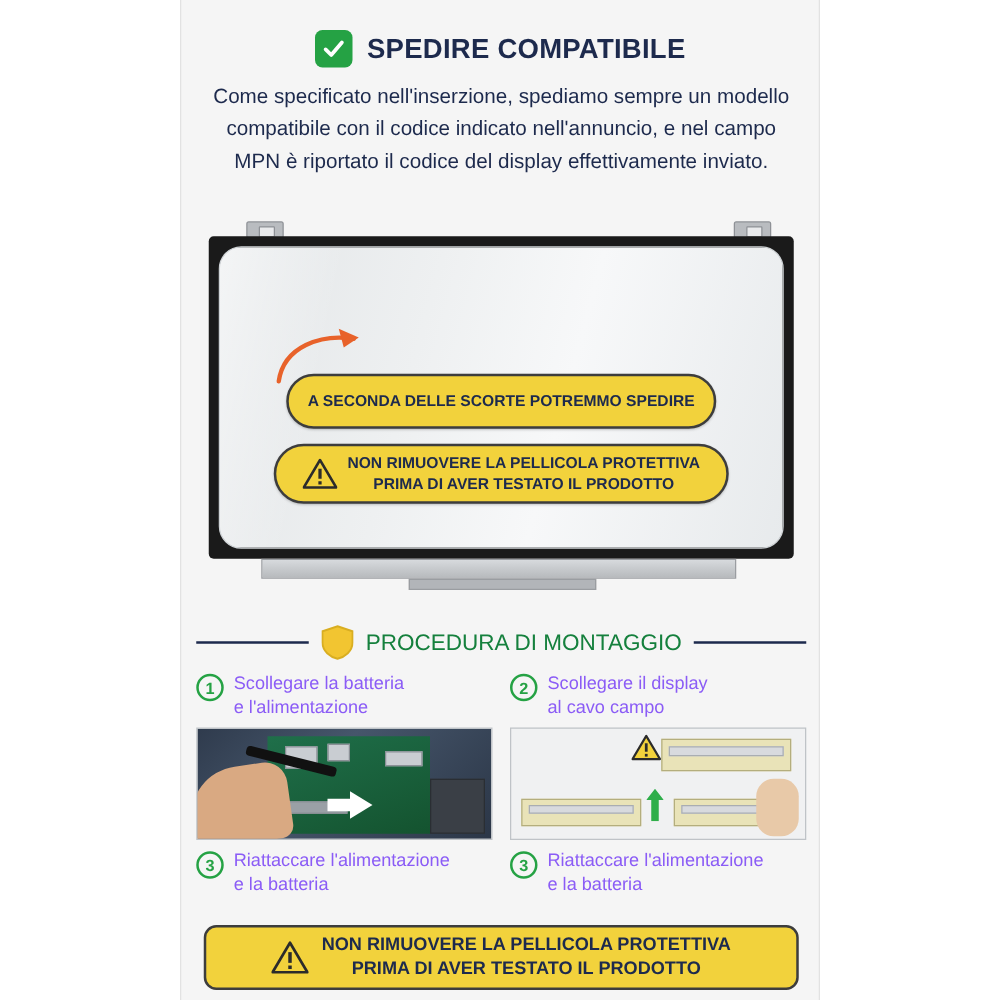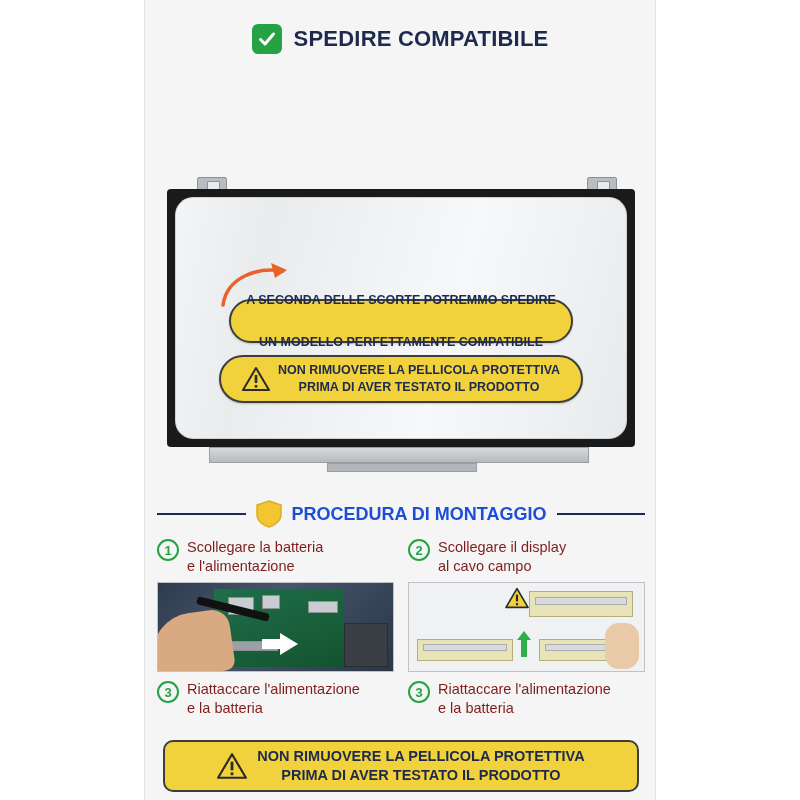--- a/index.html
+++ b/index.html
@@ -146,21 +146,21 @@
   
   .sep-row {
     position: absolute;
     left: 12px; top: 500px;
     width: 488px; height: 28px;
     display: flex; align-items: center; gap: 10px;
   }
   .sep-line { flex: 1 1 auto; height: 2px; background: #1d2a4d; }
   .shield { flex: 0 0 auto; }
   .proc-title {
-    font-size: 18px; font-weight: bold; color: #1d4ed8;
+    font-size: 18px; font-weight: normal; color: #15803d;
     white-space: nowrap;
   }
   .steps {
     position: absolute;
     left: 12px; top: 538px;
     width: 488px;
     display: flex; gap: 14px;
   }
   .col { width: 237px; }
   .step {
@@ -171,21 +171,21 @@
     flex: 0 0 auto;
     width: 22px; height: 22px;
     border: 2px solid #25a244;
     border-radius: 50%;
     color: #25a244;
     font-weight: bold; font-size: 13px;
     display: flex; align-items: center; justify-content: center;
     margin-top: 1px;
   }
   .step-txt {
-    font-size: 14.5px; line-height: 19px; color: #7f1d1d;
+    font-size: 14.5px; line-height: 19px; color: #8b5cf6;
   }
   .photo {
     width: 237px; height: 90px;
     border: 1px solid #bfc3c7;
     position: relative; overflow: hidden;
     margin-bottom: 8px;
   }
   .photo.mb {
     background: linear-gradient(135deg,#2f3b4d 0%,#46566b 40%,#2b3647 100%);
   }
@@ -249,39 +249,39 @@
 
     <div class="hdr">
       <span class="check-box">
         <svg width="20" height="20" viewBox="0 0 20 20">
           <path d="M3.5 10.5 L8 15 L16.5 5" fill="none" stroke="#ffffff" stroke-width="3" stroke-linecap="round" stroke-linejoin="round"></path>
         </svg>
       </span>
       <span class="hdr-title">SPEDIRE COMPATIBILE</span>
     </div>
 
+    <div class="intro">Come specificato nell'inserzione, spediamo sempre un modello compatibile con il codice indicato nell'annuncio, e nel campo MPN è riportato il codice del display effettivamente inviato.</div>
 
     <div class="panel-wrap">
       <div class="tab l"></div>
       <div class="tab r"></div>
 
       <div class="screen-outer">
         <div class="screen-inner"></div>
       </div>
       <div class="foot"></div>
       <div class="foot2"></div>
 
       <svg class="arrow-curve" viewBox="0 0 80 48">
         <path d="M6 44 C 10 16, 40 6, 66 10" fill="none" stroke="#e8622a" stroke-width="3.5" stroke-linecap="round"></path>
         <path d="M70 9 L54 2 L58 17 Z" fill="#e8622a"></path>
       </svg>
 
       <div class="callout c1">
         <span>A SECONDA DELLE SCORTE POTREMMO SPEDIRE</span>
-        <span>UN MODELLO PERFETTAMENTE COMPATIBILE</span>
       </div>
 
       <div class="callout c2">
         <svg class="warn-tri" width="28" height="26" viewBox="0 0 28 26">
           <path d="M14 2 L27 24 L1 24 Z" fill="#f2d23c" stroke="#2b2b2b" stroke-width="2" stroke-linejoin="round"></path>
           <rect x="12.7" y="9" width="2.6" height="8" fill="#2b2b2b"></rect>
           <rect x="12.7" y="19" width="2.6" height="2.6" fill="#2b2b2b"></rect>
         </svg>
         <span>
           <span class="txt" style="display:block">NON RIMUOVERE LA PELLICOLA PROTETTIVA</span>

